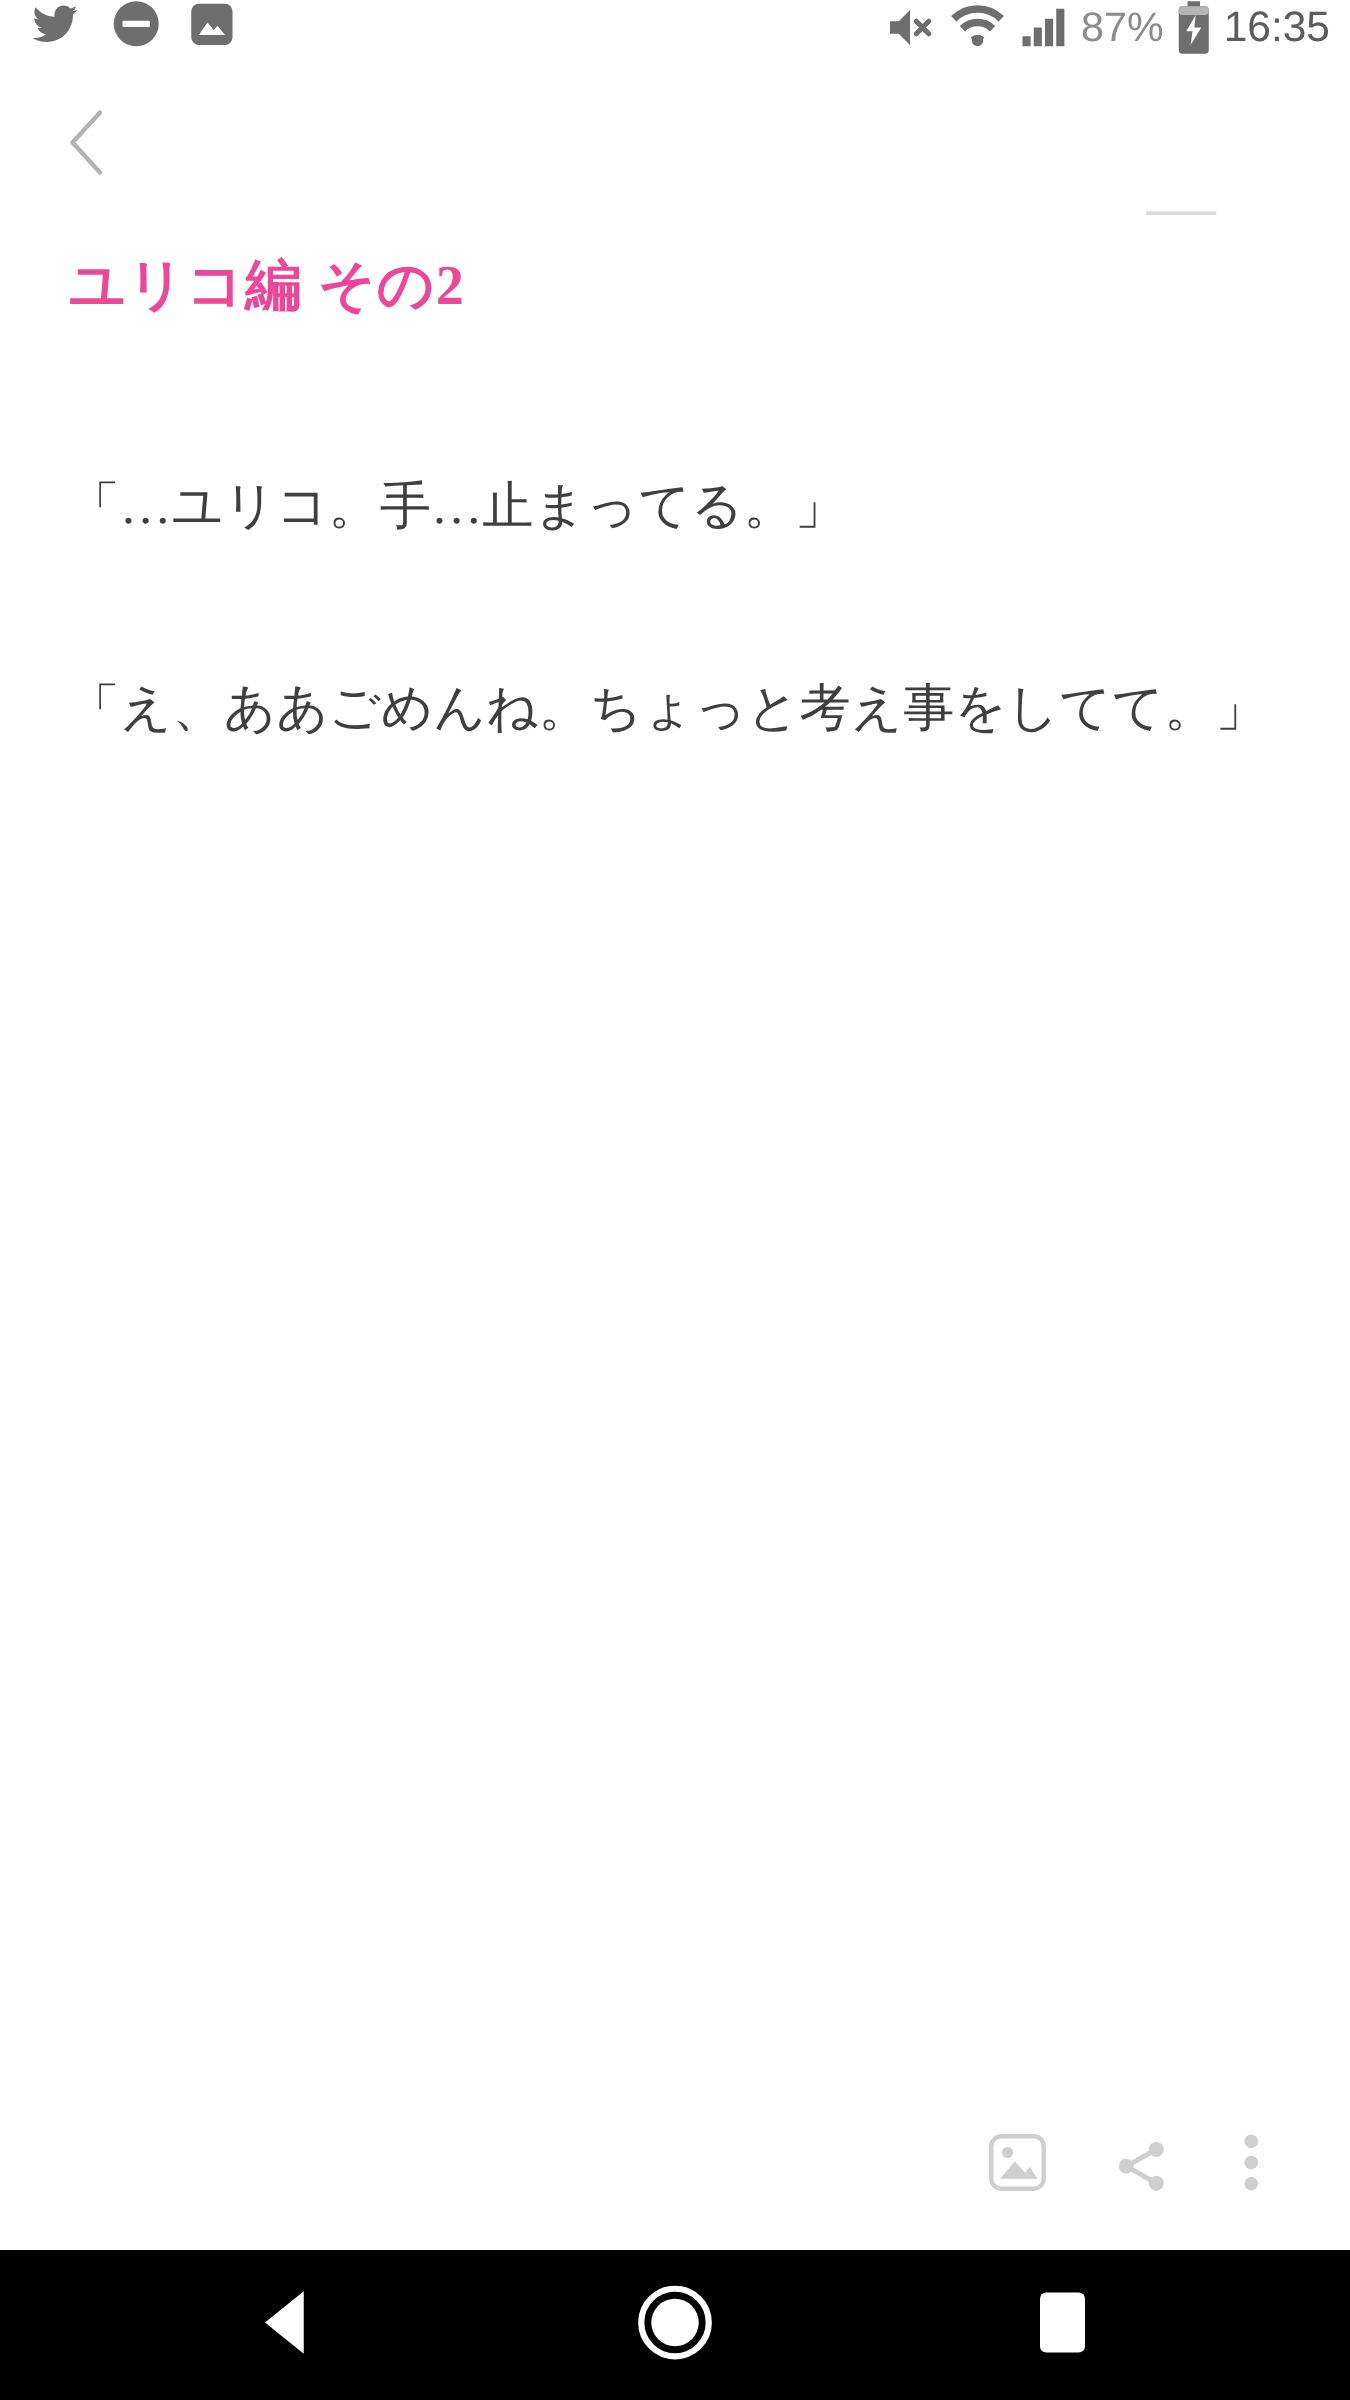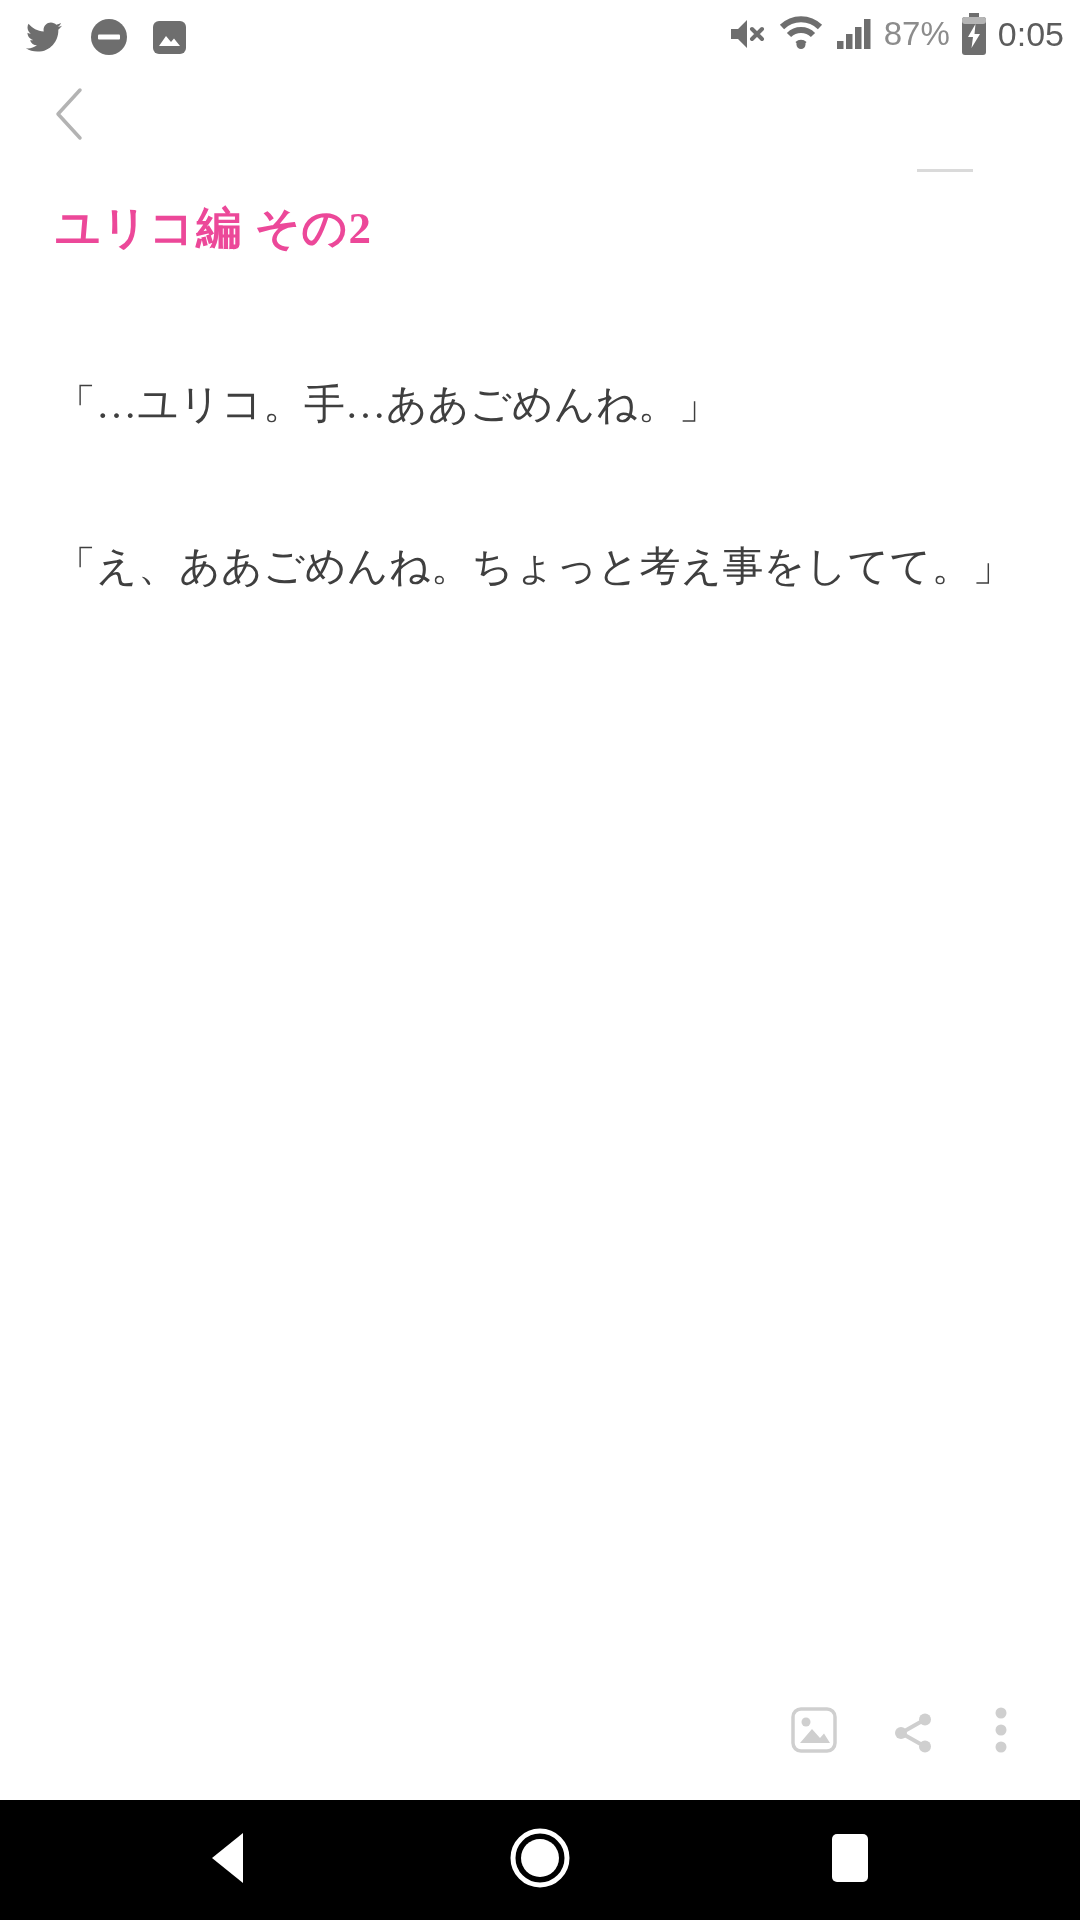--- a/index.html
+++ b/index.html
@@ -5,21 +5,21 @@
   html,body { margin:0; padding:0; background:#fff; }
   .page {
     position:relative; width:1080px; height:1920px;
     background:#ffffff; overflow:hidden;
     font-family:"Liberation Serif","DejaVu Serif",serif;
   }
 
   
   .status-bar {
     position:absolute; top:0; left:0; right:0; height:56px;
-    display:flex; align-items:flex-end; justify-content:space-between;
+    display:flex; align-items:flex-start; justify-content:space-between;
     padding:0 16px 0 22px; box-sizing:border-box;
     font-family:"Liberation Sans","DejaVu Sans",sans-serif;
   }
   .sb-left { display:flex; align-items:center; gap:24px; }
   .sb-right { display:flex; align-items:center; gap:11px; }
   .sb-right .sb-text { color:#8c8c8c; font-size:33px; }
   .sb-right .sb-time { color:#5c5c5c; font-size:34px; }
   .sb-icon { display:inline-flex; align-items:center; }
 
   
@@ -100,38 +100,38 @@
       </span>
       <span class="sb-text">87%</span>
       <span class="sb-icon">
         <svg width="26" height="44" viewBox="0 0 26 44">
             <rect x="8" y="1" width="10" height="5" fill="#6e6e6e"></rect>
             <rect x="1" y="5" width="24" height="38" rx="3" fill="#6e6e6e"></rect>
             <rect x="1" y="5" width="24" height="7" rx="3" fill="#b5b5b5"></rect>
             <path d="M14.5 12 L7 25 H12 L10.5 36 L19 22 H13.5 Z" fill="#ffffff"></path>
           </svg>
       </span>
-      <span class="sb-time">0:05</span>
+      <span class="sb-time">16:35</span>
     </div>
   </div>
 
   <div class="back-btn">
     <span>
       <svg width="34" height="56" viewBox="0 0 34 56">
           <polyline points="28,4 6,28 28,52" fill="none" stroke="#b3b3b3" stroke-width="3.5" stroke-linecap="round" stroke-linejoin="round"></polyline>
         </svg>
     </span>
   </div>
 
   <div class="divider-dash"></div>
 
   <h1 class="title">ユリコ編 その2</h1>
 
   <div class="article">
-      <p class="para">「…ユリコ。手…ああごめんね。」</p>
+      <p class="para">「…ユリコ。手…止まってる。」</p>
       <p class="para">「え、ああごめんね。ちょっと考え事をしてて。」</p>
     </div>
 
   <div class="action-icon ai-image">
     <span>
       <svg width="48" height="48" viewBox="0 0 48 48">
           <rect x="3" y="3" width="42" height="42" rx="8" fill="none" stroke="#cfcfcf" stroke-width="3.5"></rect>
           <circle cx="16" cy="16" r="4.5" fill="#cfcfcf"></circle>
           <path d="M10 37 L22 23 L30 32 L34 27.5 L40 37 Z" fill="#cfcfcf"></path>
         </svg>

